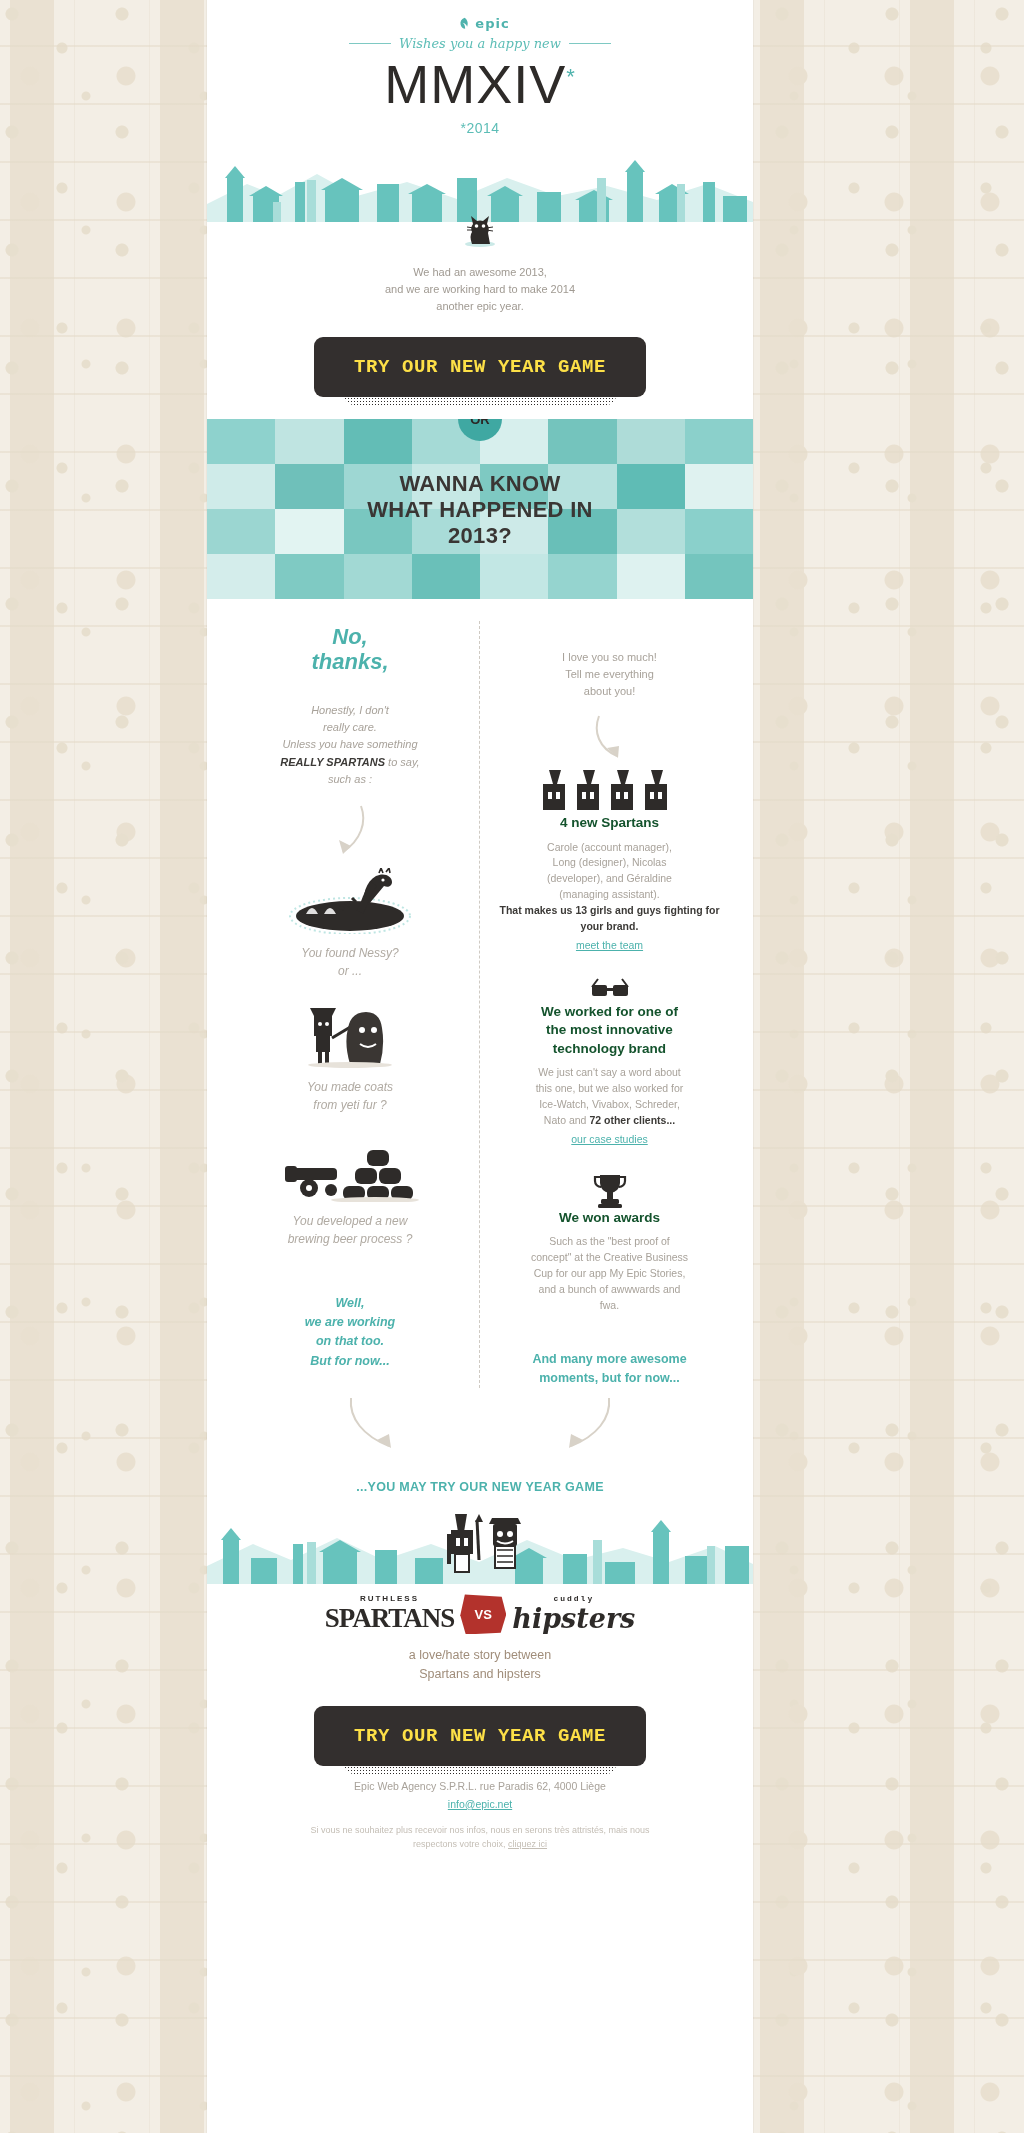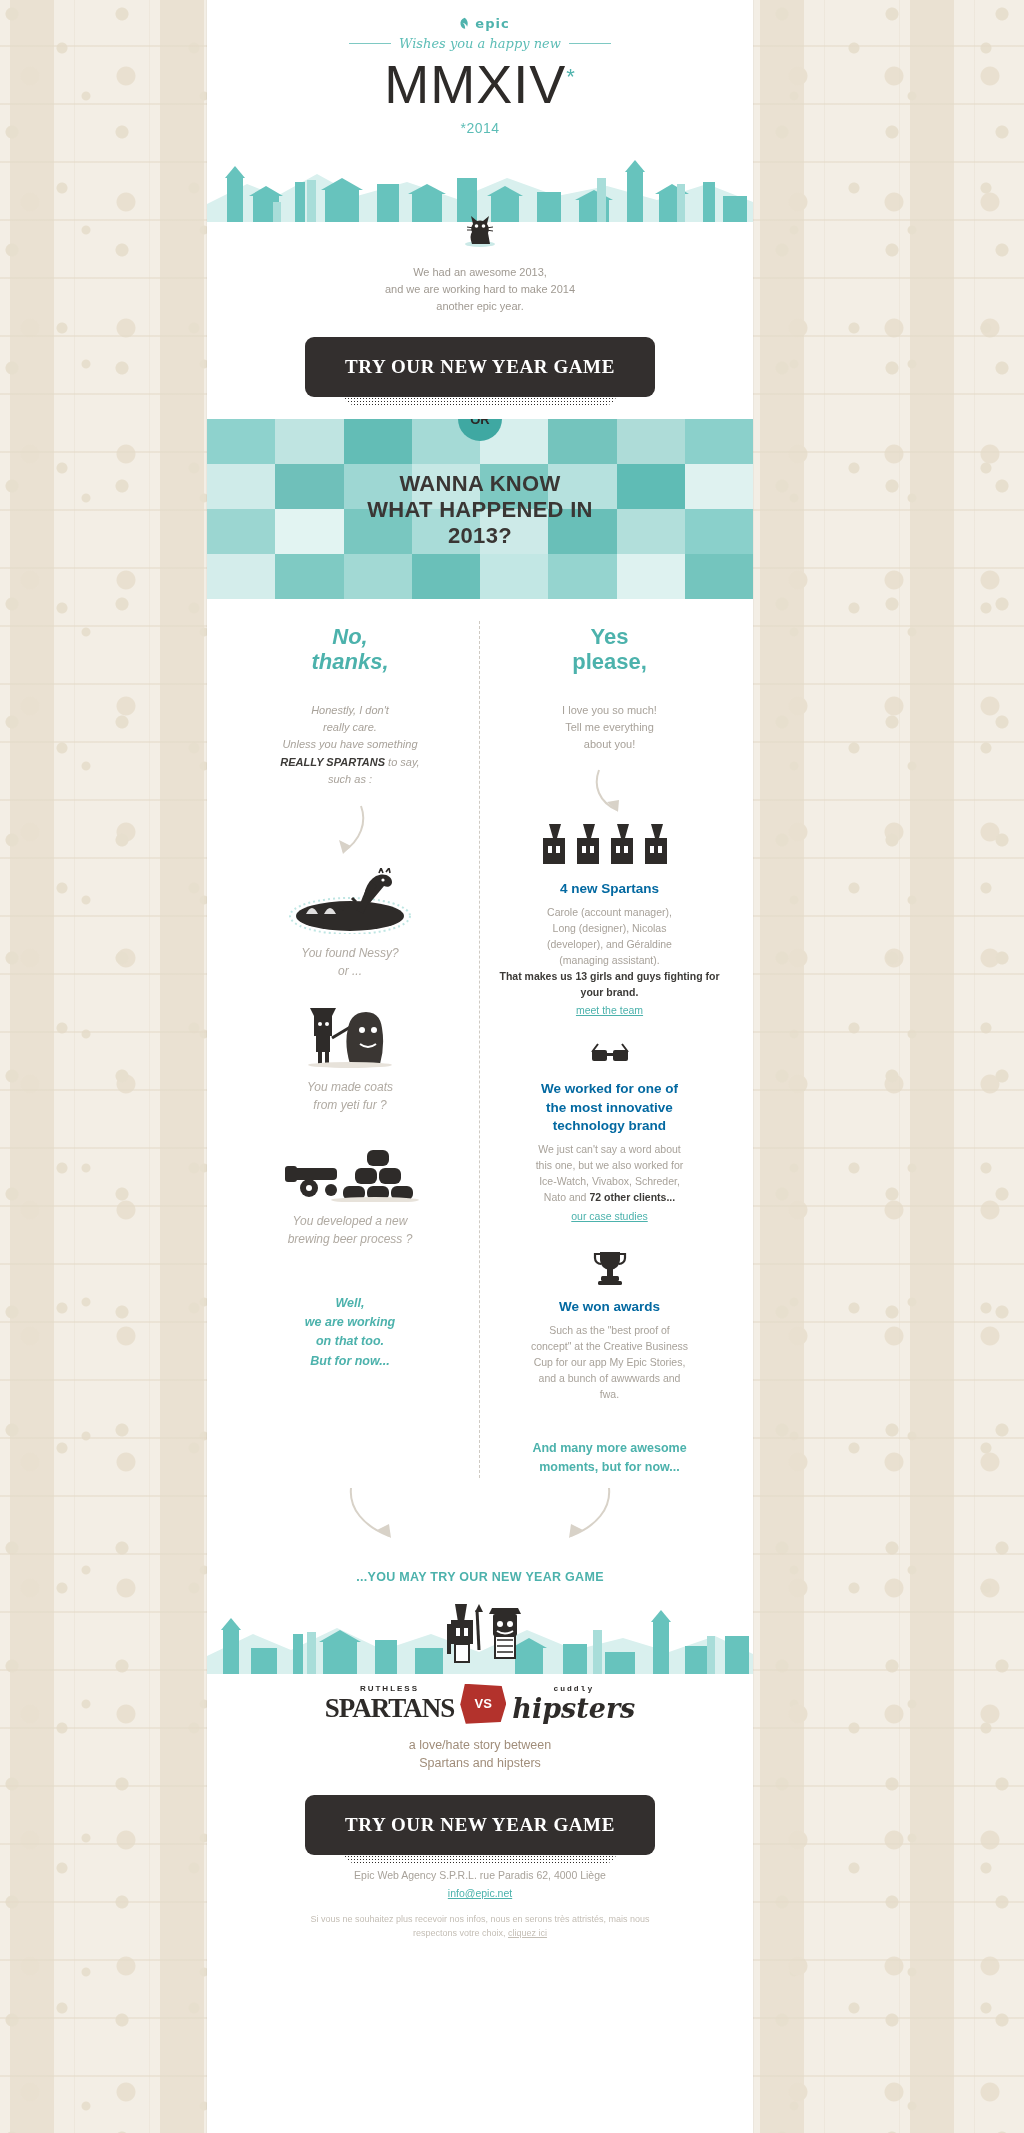--- a/index.html
+++ b/index.html
@@ -56,24 +56,24 @@
   .skyline{ width:100%; height:78px; display:block; margin-top:8px;}
   .cat-wrap{ text-align:center; margin-top:-10px; }
   .cat{ display:inline-block; }
 
   .intro{ text-align:center; color:#a09a92; font-size:11px; line-height:1.55; margin-top:12px; }
 
   
   .cta-wrap{ text-align:center; margin-top:22px; position:relative; }
   .cta{
     display:inline-block; position:relative;
-    background:#332f2e; color:#ffffff;
+    background:#332f2e; color:#fde047;
     font-size:19px; font-weight:bold; letter-spacing:.6px;
     padding:19px 40px; border-radius:9px; border:0; cursor:pointer;
-    font-family:Liberation Serif, serif;
+    font-family:Liberation Mono, monospace;
   }
   .cta-shadow{
     position:absolute; left:50%; transform:translateX(-50%);
     width:272px; height:62px; top:6px; border-radius:9px;
     background-image:radial-gradient(#2e2b29 30%, transparent 31%);
     background-size:3px 3px; z-index:0;
   }
   .cta-inner{position:relative;z-index:1;}
 
   
@@ -98,21 +98,21 @@
   .col{ width:50%; text-align:center; padding:0 8px; }
   .col.left{ border-right:1px dashed #cfcac3;font-style:italic; }
   .col-title{ color:#4cb2ac; font-size:22px; font-weight:bold; line-height:1.12; margin-top:4px;}
   .col-lead{ color:#a8a29a; font-size:11px; line-height:1.55; margin-top:28px; }
   .col-lead b{ color:#3c3a37; }
 
   .arrow-down{ display:block; margin:14px auto 2px auto; }
   .figure{ margin:8px auto 0 auto; display:block; }
   .caption{ color:#b0aaa2; font-size:12px; line-height:1.5; margin-top:10px; }
 
-  .r-title{ color:#0369a1; font-size:13.5px; font-weight:bold; margin-top:12px; line-height:1.35;}
+  .r-title{ color:#14532d; font-size:13.5px; font-weight:bold; margin-top:0; line-height:1.35;}
   .r-body{ color:#a8a29a; font-size:10.5px; line-height:1.52; margin-top:7px; }
   .r-body b{ color:#3c3a37; }
   .r-link{ display:inline-block; color:#4cb2ac; font-size:10.5px; text-decoration:underline; margin-top:4px; cursor:pointer;}
 
   .closing{ text-align:center; color:#4cb2ac; font-weight:bold; font-size:12.5px; line-height:1.55; }
 
   .bottom-arrows{ display:flex; justify-content:center; gap:150px; margin-top:8px;}
 
   .youmay{ text-align:center; color:#4cb2ac; font-weight:bold; font-size:12.5px; letter-spacing:.3px; margin-top:26px;}
 
@@ -347,24 +347,20 @@
 
       <div class="closing" style="margin-top:46px">
         <div>Well,</div>
         <div>we are working</div>
         <div>on that too.</div>
         <div>But for now...</div>
       </div>
     </div>
 
     <div class="col right">
-      <div class="col-title">
-        <div>Yes</div>
-        <div>please,</div>
-      </div>
       <div class="col-lead">
         <div>I love you so much!</div>
         <div>Tell me everything</div>
         <div>about you!</div>
       </div>
 
       <svg class="arrow-down" width="46" height="48" viewBox="0 0 46 48">
         <path d="M12 2 C6 18 12 34 30 42" stroke="#d8d2c8" stroke-width="2" fill="none"></path>
         <polygon points="31,44 20,34 32,32" fill="#d8d2c8"></polygon>
       </svg>

